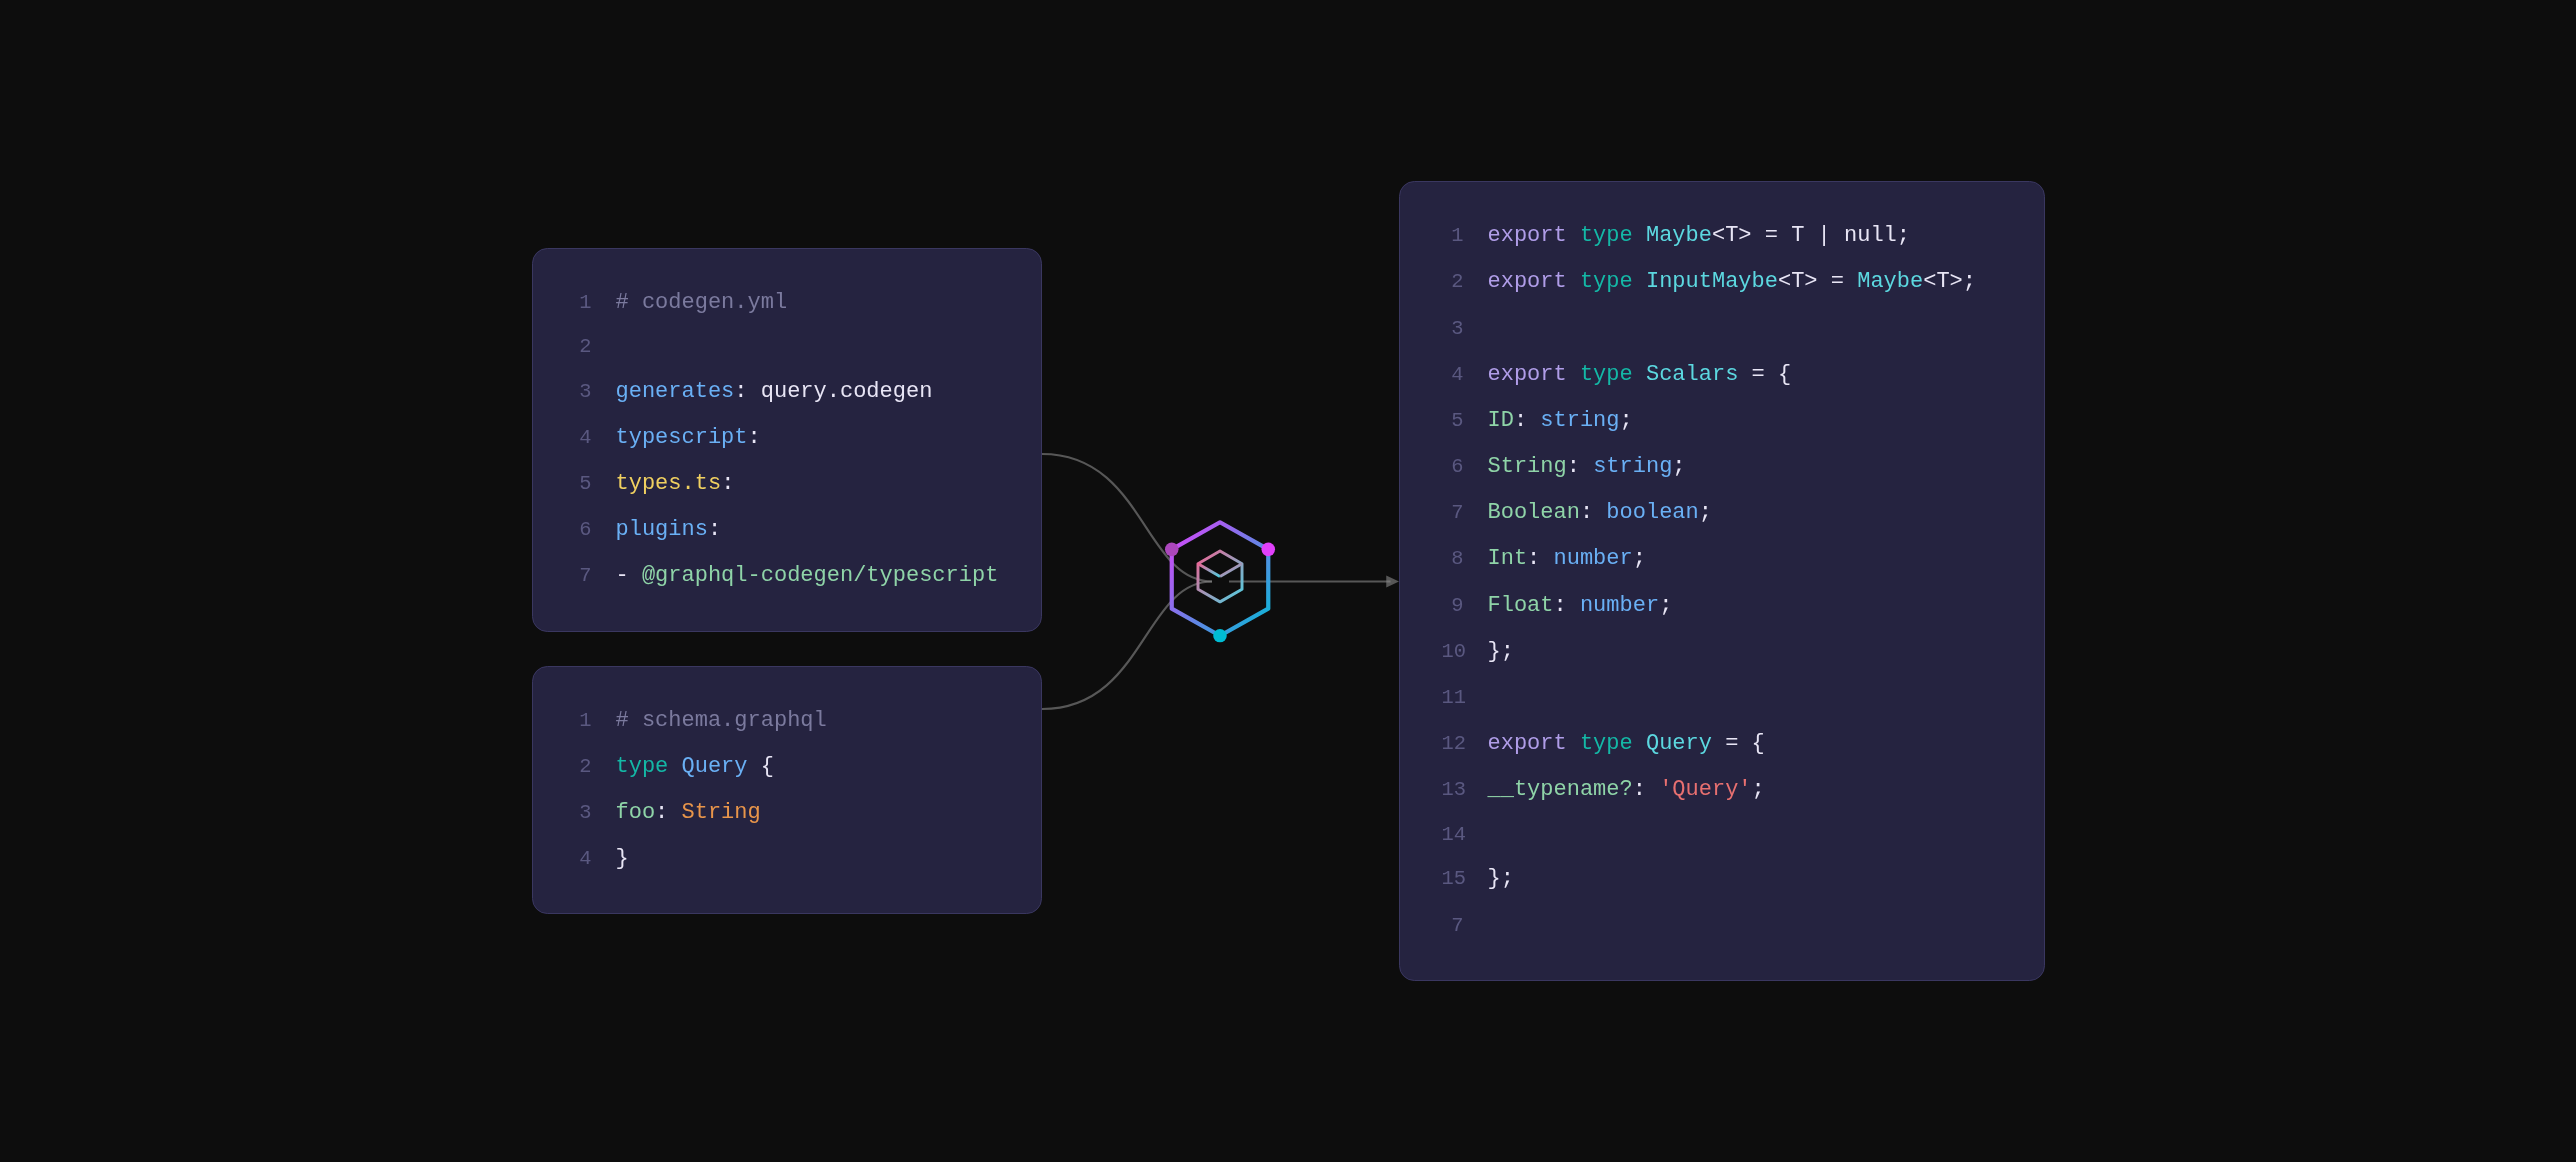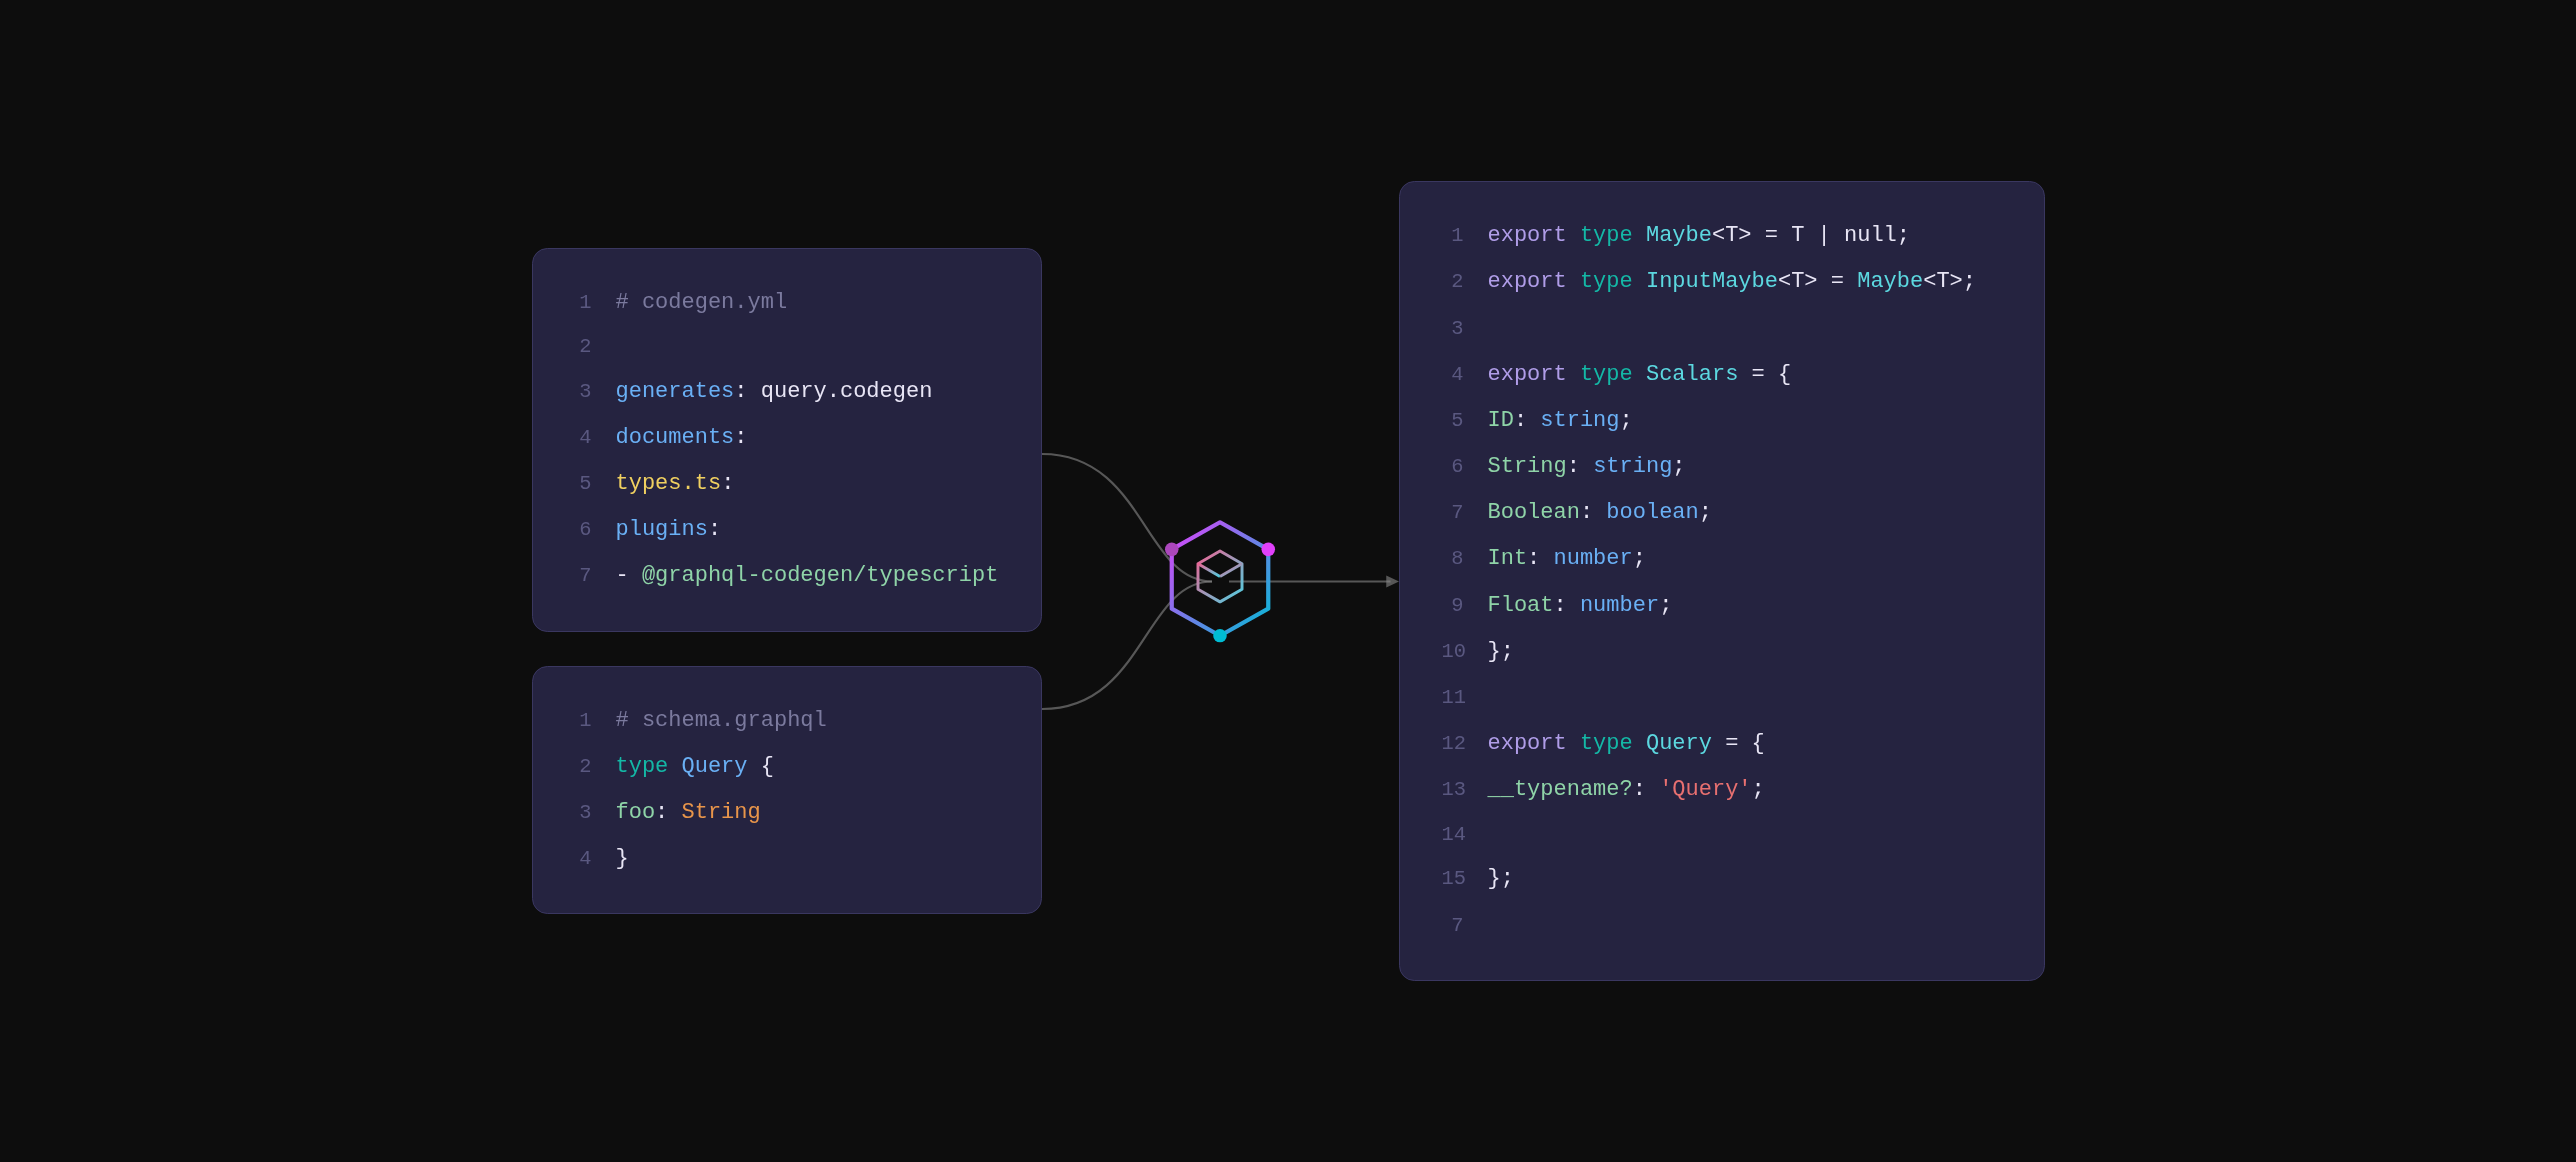--- a/index.html
+++ b/index.html
@@ -89,21 +89,21 @@
         </div>
         <div class="code-line">
           <span class="ln">2</span>
         </div>
         <div class="code-line">
           <span class="ln">3</span>
           <span class="code-content"><span class="c-blue">generates</span><span class="c-white">: </span><span class="c-white">query.codegen</span></span>
         </div>
         <div class="code-line">
           <span class="ln">4</span>
-          <span class="code-content"><span class="c-blue">documents</span><span class="c-white">:</span></span>
+          <span class="code-content"><span class="c-blue">typescript</span><span class="c-white">:</span></span>
         </div>
         <div class="code-line">
           <span class="ln">5</span>
           <span class="code-content"><span class="c-white">    </span><span class="c-yellow">types.ts</span><span class="c-white">:</span></span>
         </div>
         <div class="code-line">
           <span class="ln">6</span>
           <span class="code-content"><span class="c-white">      </span><span class="c-blue">plugins</span><span class="c-white">:</span></span>
         </div>
         <div class="code-line">

